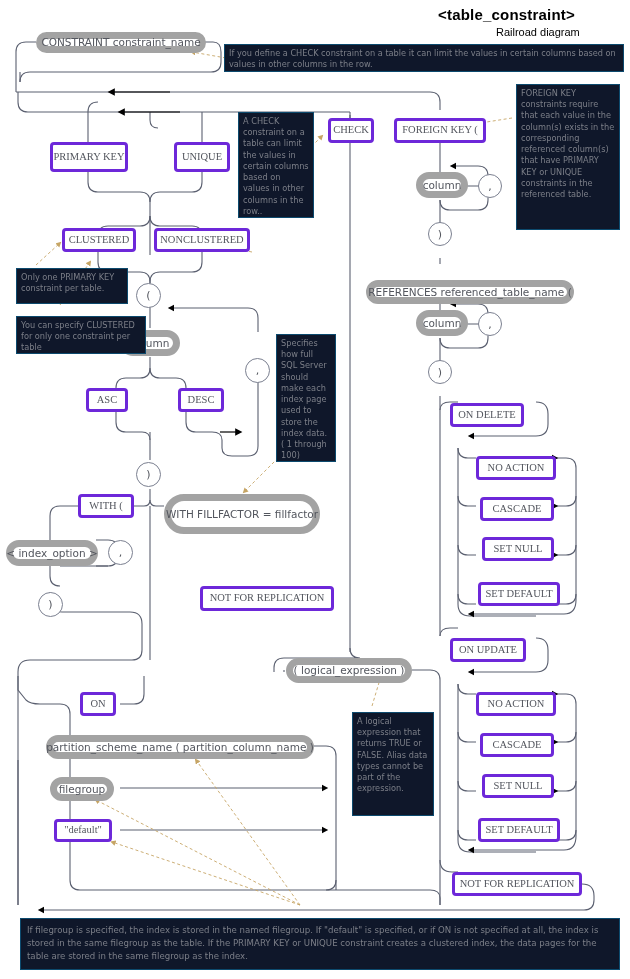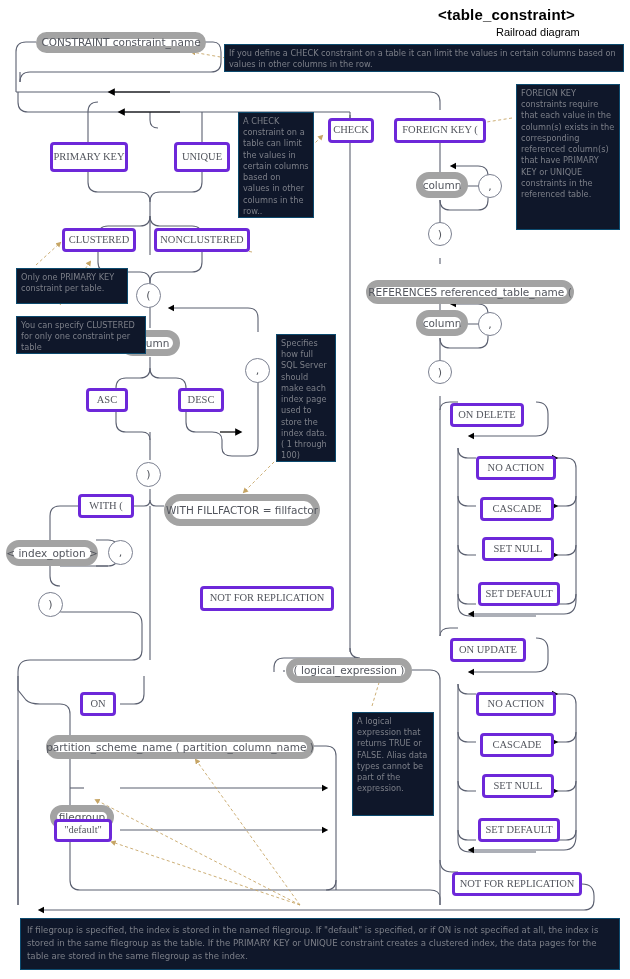--- a/index.html
+++ b/index.html
@@ -209,21 +209,21 @@
   <div class="node term" style="left:394px;top:118px;width:92px;height:25px;">FOREIGN KEY (</div>
 
   <div class="node circ" style="left:136px;top:283px;width:25px;height:25px;">(</div>
   <div class="node nonterm" style="left:120px;top:330px;width:60px;height:26px;">column</div>
   <div class="node term" style="left:86px;top:388px;width:42px;height:24px;">ASC</div>
   <div class="node term" style="left:178px;top:388px;width:46px;height:24px;">DESC</div>
   <div class="node circ" style="left:245px;top:358px;width:25px;height:25px;">,</div>
   <div class="node circ" style="left:136px;top:462px;width:25px;height:25px;">)</div>
 
   <div class="node term" style="left:78px;top:494px;width:56px;height:24px;">WITH (</div>
-  <div class="node nonterm" style="left:164px;top:494px;width:156px;height:32px;">WITH FILLFACTOR = fillfactor</div>
+  <div class="node nonterm" style="left:164px;top:494px;width:156px;height:40px;">WITH FILLFACTOR = fillfactor</div>
 
   <div class="node nonterm" style="left:6px;top:540px;width:92px;height:26px;">&lt; index_option &gt;</div>
   <div class="node circ" style="left:108px;top:540px;width:25px;height:25px;">,</div>
   <div class="node circ" style="left:38px;top:592px;width:25px;height:25px;">)</div>
 
   <div class="node term" style="left:200px;top:586px;width:134px;height:25px;">NOT FOR REPLICATION</div>
   <div class="node nonterm" style="left:286px;top:658px;width:126px;height:25px;">( logical_expression )</div>
 
   <div class="node nonterm" style="left:416px;top:172px;width:52px;height:26px;">column</div>
   <div class="node circ" style="left:478px;top:174px;width:24px;height:24px;">,</div>
@@ -243,21 +243,21 @@
 
   <div class="node term" style="left:450px;top:638px;width:76px;height:24px;">ON UPDATE</div>
   <div class="node term" style="left:476px;top:692px;width:80px;height:24px;">NO ACTION</div>
   <div class="node term" style="left:480px;top:733px;width:74px;height:24px;">CASCADE</div>
   <div class="node term" style="left:482px;top:774px;width:72px;height:24px;">SET NULL</div>
   <div class="node term" style="left:478px;top:818px;width:82px;height:24px;">SET DEFAULT</div>
   <div class="node term" style="left:452px;top:872px;width:130px;height:24px;">NOT FOR REPLICATION</div>
 
   <div class="node term" style="left:80px;top:692px;width:36px;height:24px;">ON</div>
   <div class="node nonterm" style="left:46px;top:735px;width:268px;height:24px;">partition_scheme_name ( partition_column_name )</div>
-  <div class="node nonterm" style="left:50px;top:777px;width:64px;height:24px;margin-top:28px;">filegroup</div>
+  <div class="node nonterm" style="left:50px;top:777px;width:64px;height:24px;">filegroup</div>
   <div class="node term" style="left:54px;top:819px;width:58px;height:23px;">"default"</div>
 
   <div class="note" style="left:224px;top:44px;width:400px;height:28px;">If you define a CHECK constraint on a table it can limit the values in certain columns based on values in other columns in the row.</div>
 
   <div class="note" style="left:238px;top:112px;width:76px;height:106px;">A CHECK constraint on a table can limit the values in certain columns based on values in other columns in the row..</div>
 
   <div class="note" style="left:516px;top:84px;width:104px;height:146px;">FOREIGN KEY constraints require that each value in the column(s) exists in the corresponding referenced column(s) that have PRIMARY KEY or UNIQUE constraints in the referenced table.</div>
 
   <div class="note" style="left:16px;top:268px;width:112px;height:36px;">Only one PRIMARY KEY constraint per table.</div>
 

